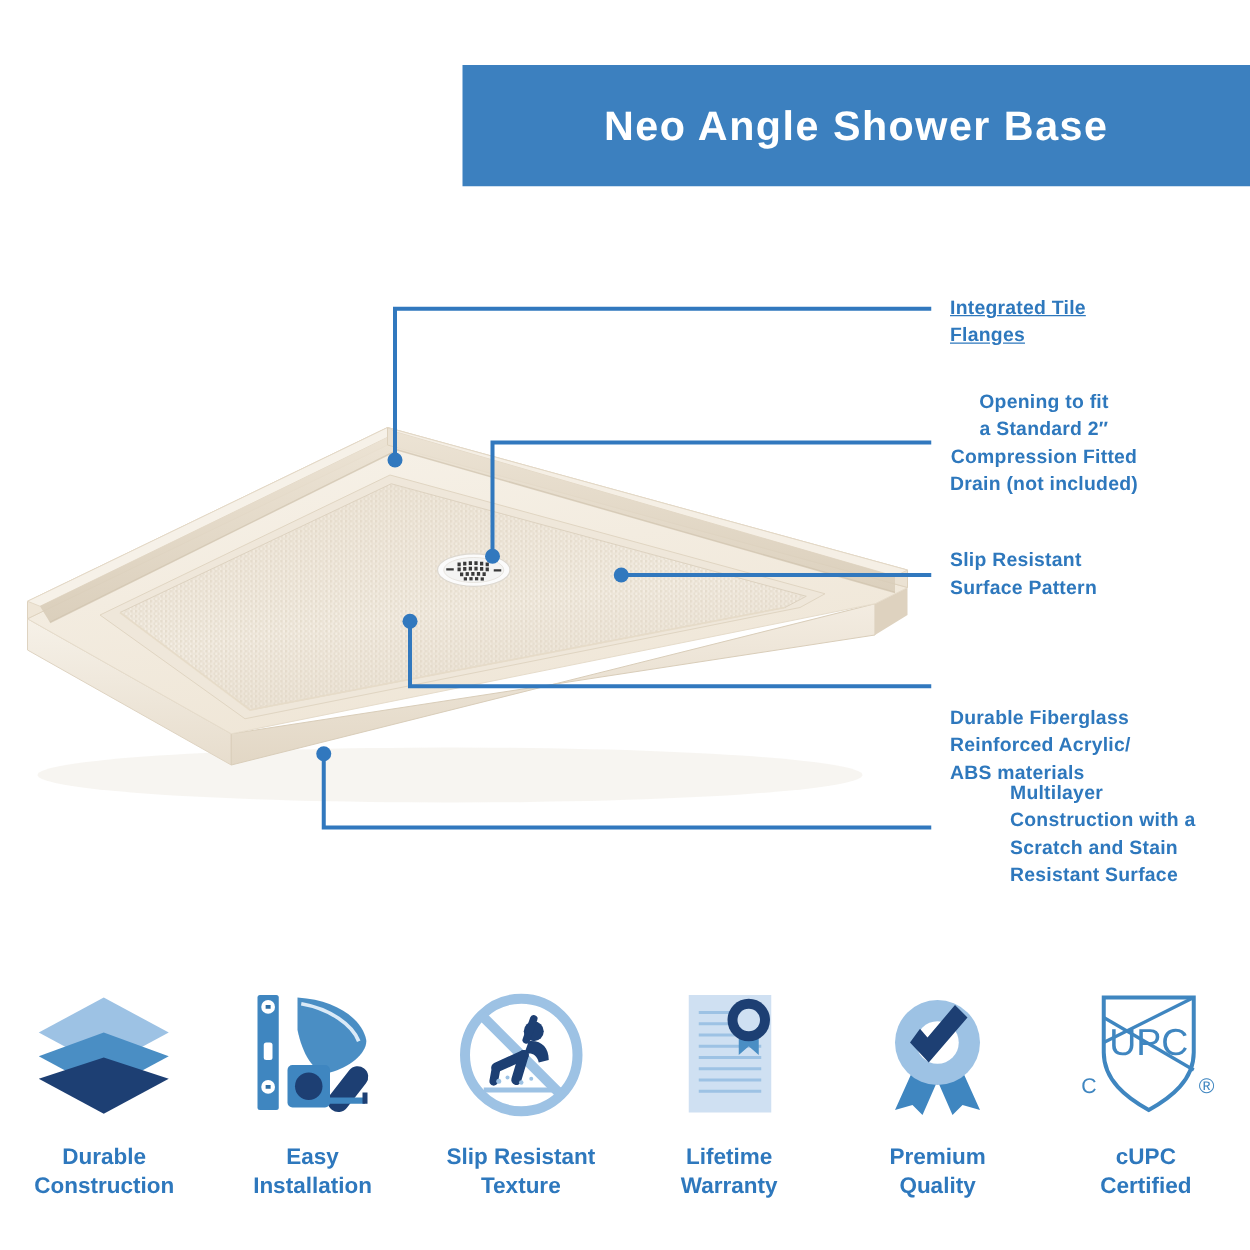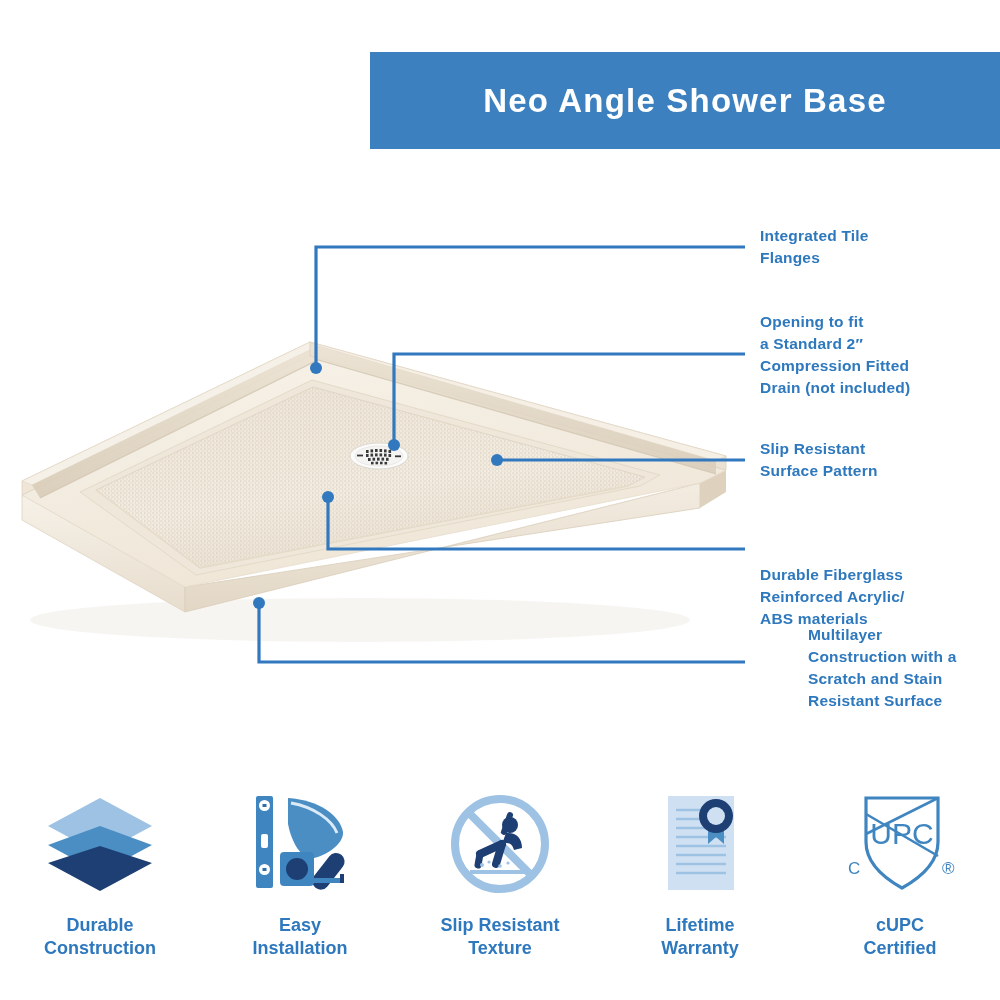--- a/index.html
+++ b/index.html
@@ -33,22 +33,22 @@
   
   .callout-label{
     position:absolute;
     color:#2e78bd;
     font-size:15.5px;
     font-weight:bold;
     line-height:1.42;
     letter-spacing:0.2px;
     white-space:pre-line;
   }
-  #lbl0{left:760px;top:225px;}
-  #lbl1{left:760px;top:311px;}
+  #lbl0{left:760px;top:236px;text-decoration:underline;}
+  #lbl1{left:760px;top:311px;text-align:center;}
   #lbl2{left:760px;top:438px;}
   #lbl3{left:760px;top:521px;margin-top:43px;}
   #lbl4{left:760px;top:624px;margin-left:48px;}
 
   
   .features{
     position:absolute;left:0px;top:788px;width:1000px;height:180px;
     display:flex;
   }
   .feature{
@@ -292,20 +292,33 @@
           <polygon points="64,30 64,52 72,45 80,52 80,30" fill="#4a8ec4"></polygon>
 
           <circle cx="72" cy="24" r="17" fill="#1d3f73"></circle>
           <circle cx="72" cy="24" r="9" fill="#cfe0f2"></circle>
         </svg>
       </div>
       <div class="feature-label">Lifetime
 Warranty</div>
     </div>
 
+    <div class="feature">
+      <div class="feature-icon">
+        <svg width="112" height="104" viewBox="0 0 112 104">
+          <polygon points="40,56 22,96 36,92 44,100 58,68" fill="#3f86c0"></polygon>
+          <polygon points="72,56 90,96 76,92 68,100 54,68" fill="#3f86c0"></polygon>
+          <circle cx="56" cy="42" r="34" fill="#9dc2e4"></circle>
+          <circle cx="56" cy="42" r="17" fill="#ffffff"></circle>
+          <path d="M 34,42 L 49,58 L 80,22 L 70,12 L 48,38 L 42,31 Z" fill="#1d3f73"></path>
+        </svg>
+      </div>
+      <div class="feature-label">Premium
+Quality</div>
+    </div>
 
     <div class="feature">
       <div class="feature-icon">
         <svg width="124" height="104" viewBox="0 0 124 104">
           <path d="M 28,6 L 100,6 L 100,50 C 100,72 82,86 64,96 C 46,86 28,72 28,50 Z" fill="none" stroke="#3f86c0" stroke-width="3.2"></path>
           <line x1="28" y1="22" x2="100" y2="64" stroke="#3f86c0" stroke-width="2.6"></line>
           <line x1="28" y1="42" x2="100" y2="6" stroke="#3f86c0" stroke-width="2.6"></line>
           <text x="64" y="52" text-anchor="middle" fill="#3f86c0" font-family="'Liberation Sans', sans-serif" font-size="30">UPC</text>
           <text x="10" y="82" fill="#3f86c0" font-family="'Liberation Sans', sans-serif" font-size="17">C</text>
           <text x="104" y="82" fill="#3f86c0" font-family="'Liberation Sans', sans-serif" font-size="17">®</text>

